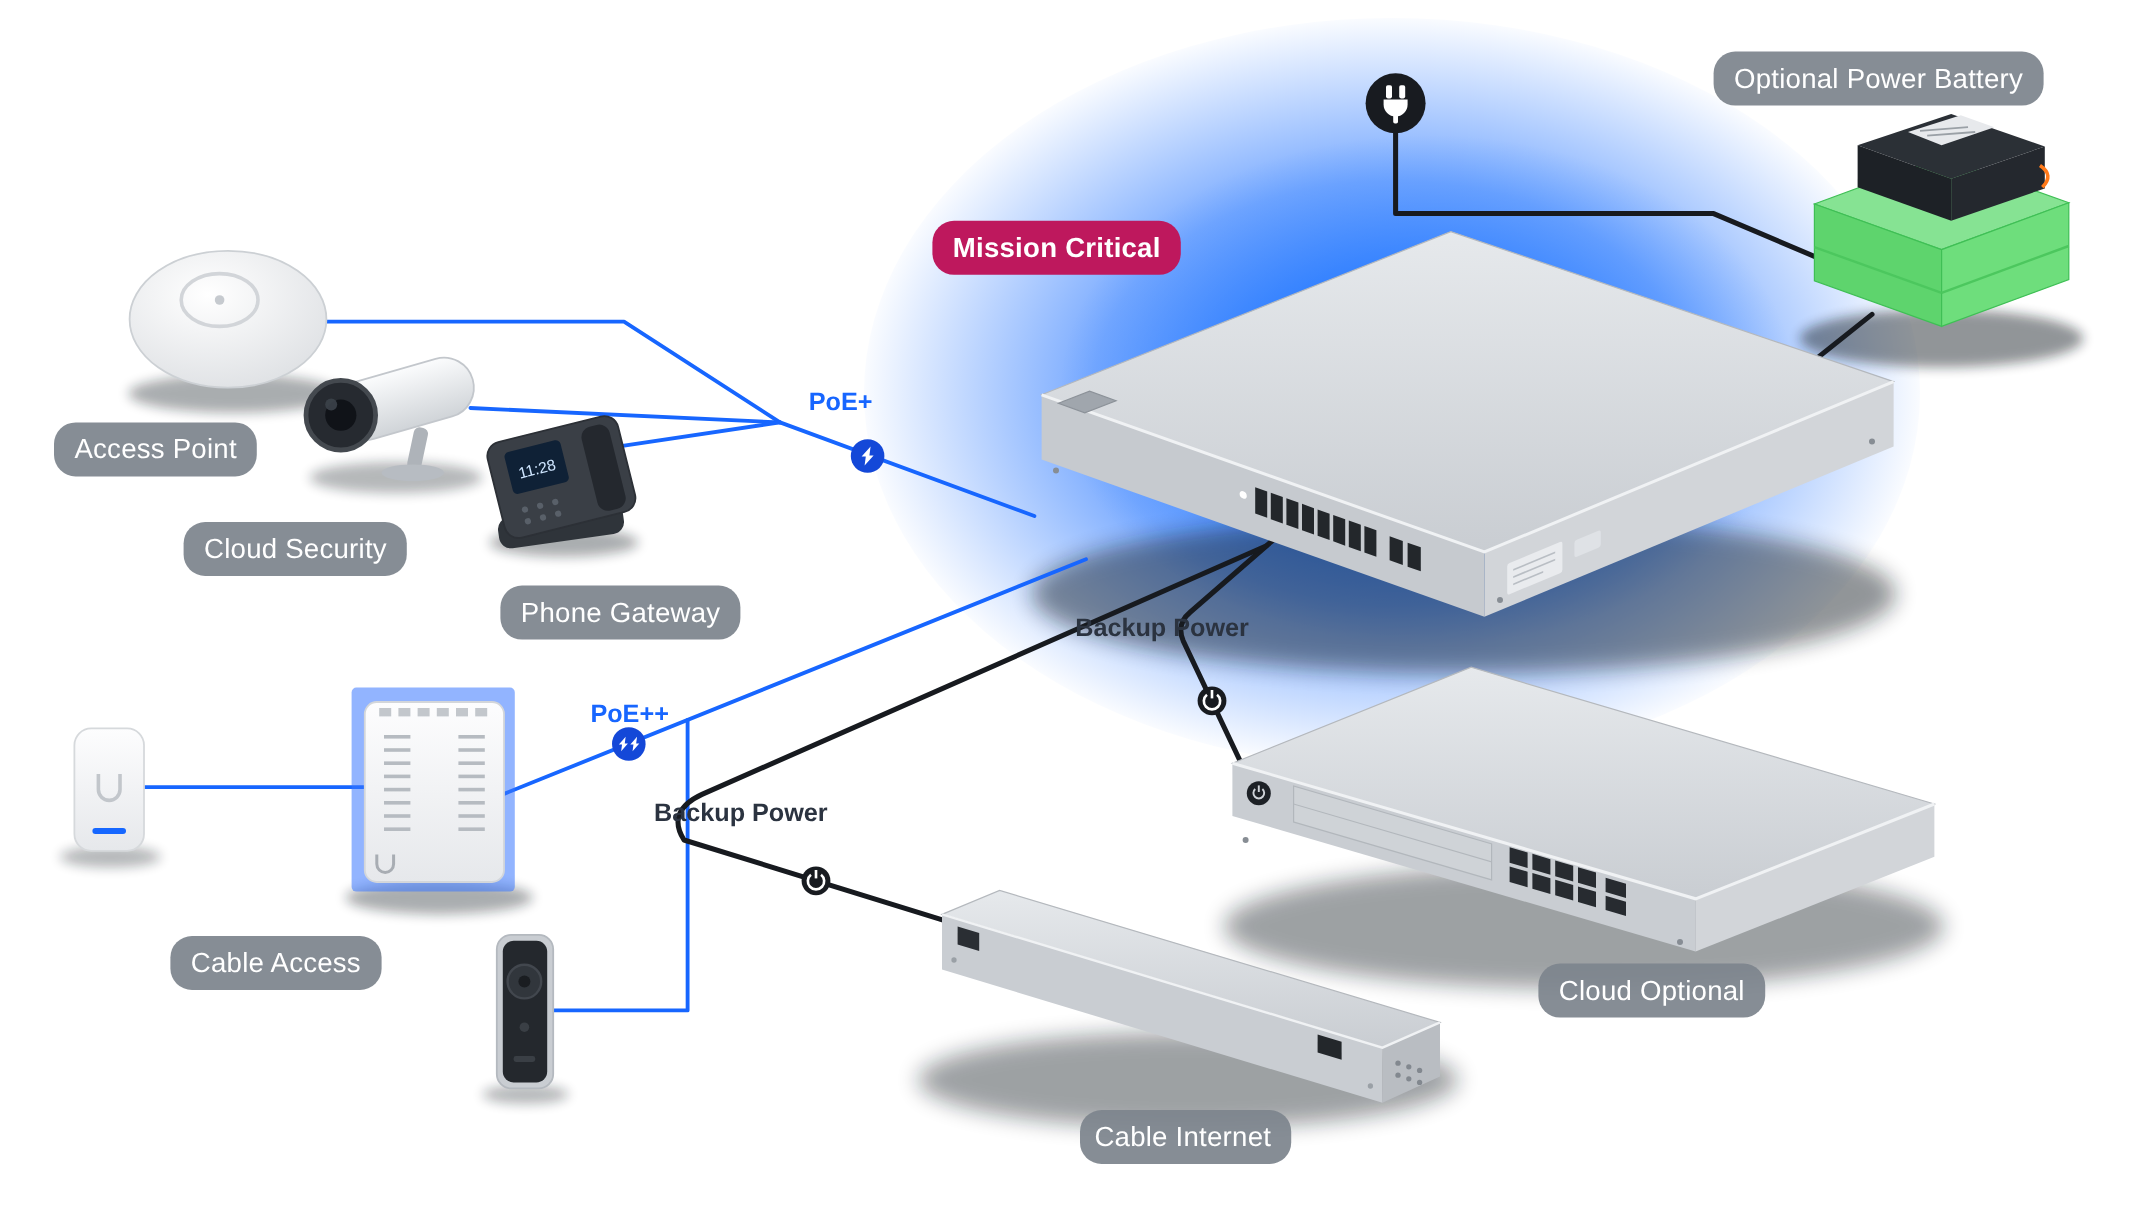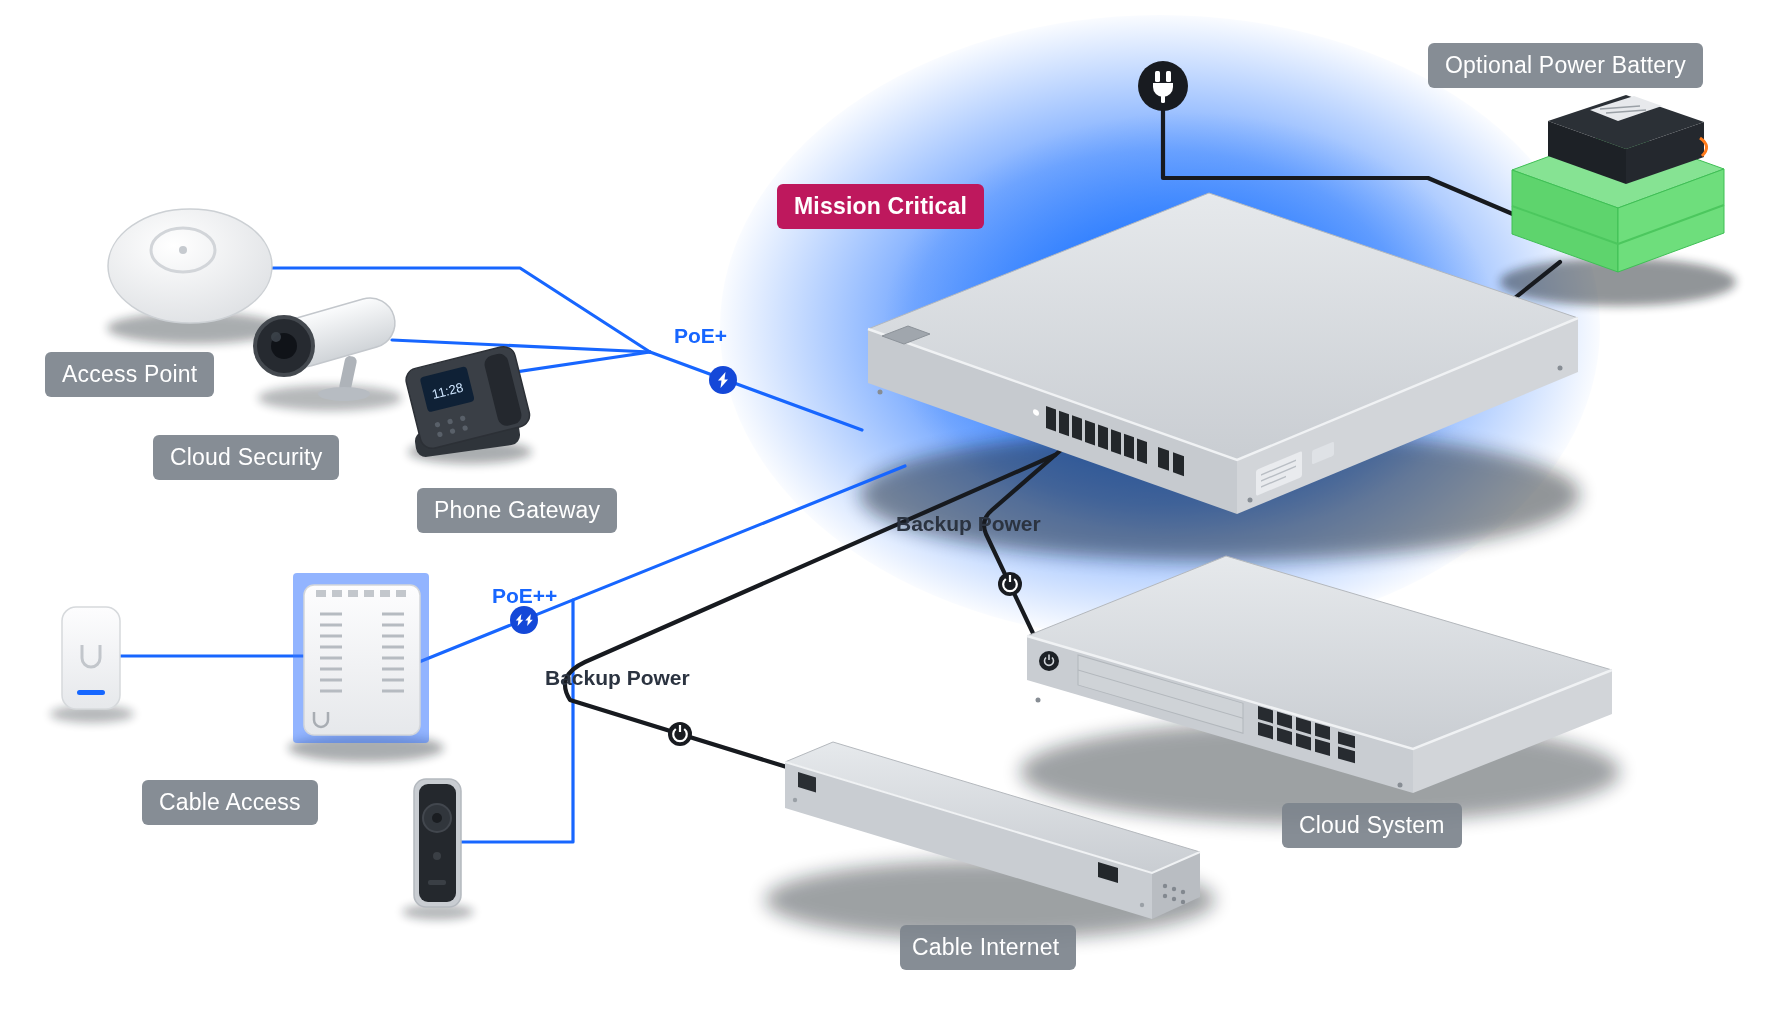--- a/index.html
+++ b/index.html
@@ -5,21 +5,21 @@
   html,body{margin:0;padding:0;background:#ffffff;}
   .stage{position:relative;width:1780px;height:1020px;overflow:hidden;background:#ffffff;
          font-family:"Liberation Sans",sans-serif;}
   .glow{position:absolute;border-radius:50%;pointer-events:none;}
   .glow-outer{left:720px;top:15px;width:880px;height:625px;
     background:radial-gradient(ellipse at center, rgba(10,100,255,.88) 0%, rgba(10,100,255,.55) 40%, rgba(10,100,255,0) 72%);}
   .glow-core{left:880px;top:110px;width:620px;height:430px;
     background:radial-gradient(ellipse at center, rgba(0,102,255,.75) 0%, rgba(0,102,255,0) 70%);}
   svg.scene{position:absolute;left:0;top:0;}
   .badge{position:absolute;background:rgba(125,132,141,.93);color:#fff;font-size:23px;
-         line-height:1;padding:11px 17px;border-radius:6px;white-space:nowrap;letter-spacing:.2px;}
+         line-height:1;padding:11px 17px;border-radius:18px;white-space:nowrap;letter-spacing:.2px;}
   .badge-blue{background:#be185d;font-weight:bold;}
   .line-label{position:absolute;font-size:21px;font-weight:bold;white-space:nowrap;}
   .line-label.blue{color:#1766ff;}
   .line-label.dark{color:#2b3340;}
 </style>
 </head>
 <body>
 
 <div class="stage">
 
@@ -293,21 +293,21 @@
       </g>
     </g>
   </svg>
 
   <div class="badge badge-blue" style="left:777px;top:184px;">Mission Critical</div>
   <div class="badge" style="left:1428px;top:43px;">Optional Power Battery</div>
   <div class="badge" style="left:45px;top:352px;">Access Point</div>
   <div class="badge" style="left:153px;top:435px;">Cloud Security</div>
   <div class="badge" style="left:417px;top:488px;">Phone Gateway</div>
   <div class="badge" style="left:142px;top:780px;">Cable Access</div>
-  <div class="badge" style="left:1282px;top:803px;">Cloud System</div>
+  <div class="badge" style="left:1282px;top:803px;">Cloud Optional</div>
   <div class="badge" style="left:900px;top:925px;padding-left:12px;">Cable Internet</div>
 
   <div class="line-label blue" style="left:674px;top:324px;">PoE+</div>
   <div class="line-label blue" style="left:492px;top:584px;">PoE++</div>
   <div class="line-label dark" style="left:896px;top:512px;">Backup Power</div>
   <div class="line-label dark" style="left:545px;top:666px;">Backup Power</div>
 
 </div>
 
 </body></html>

